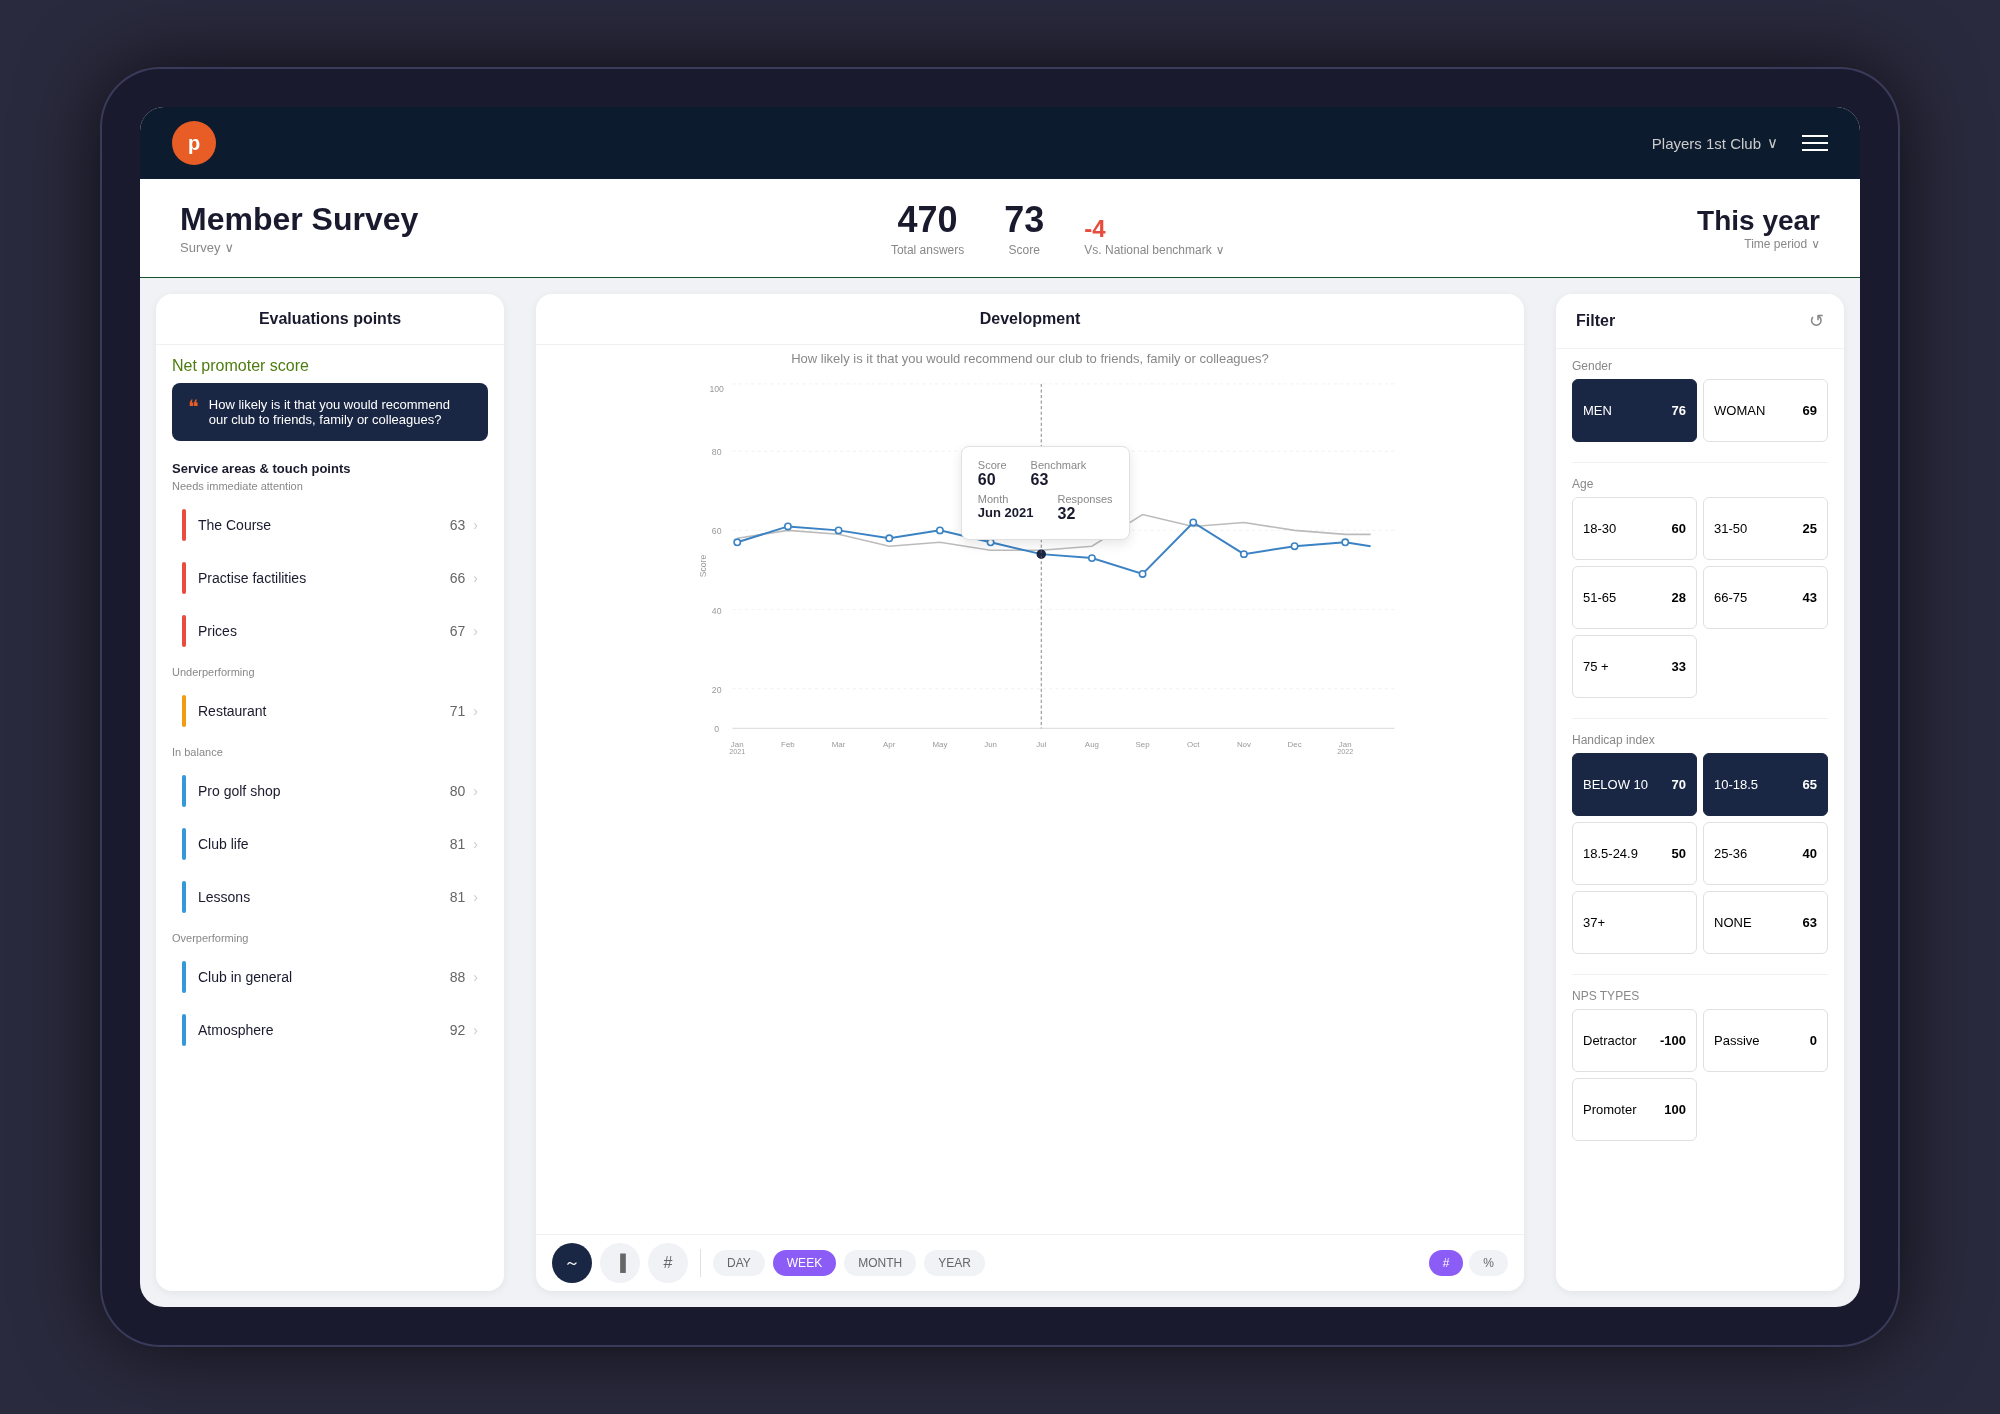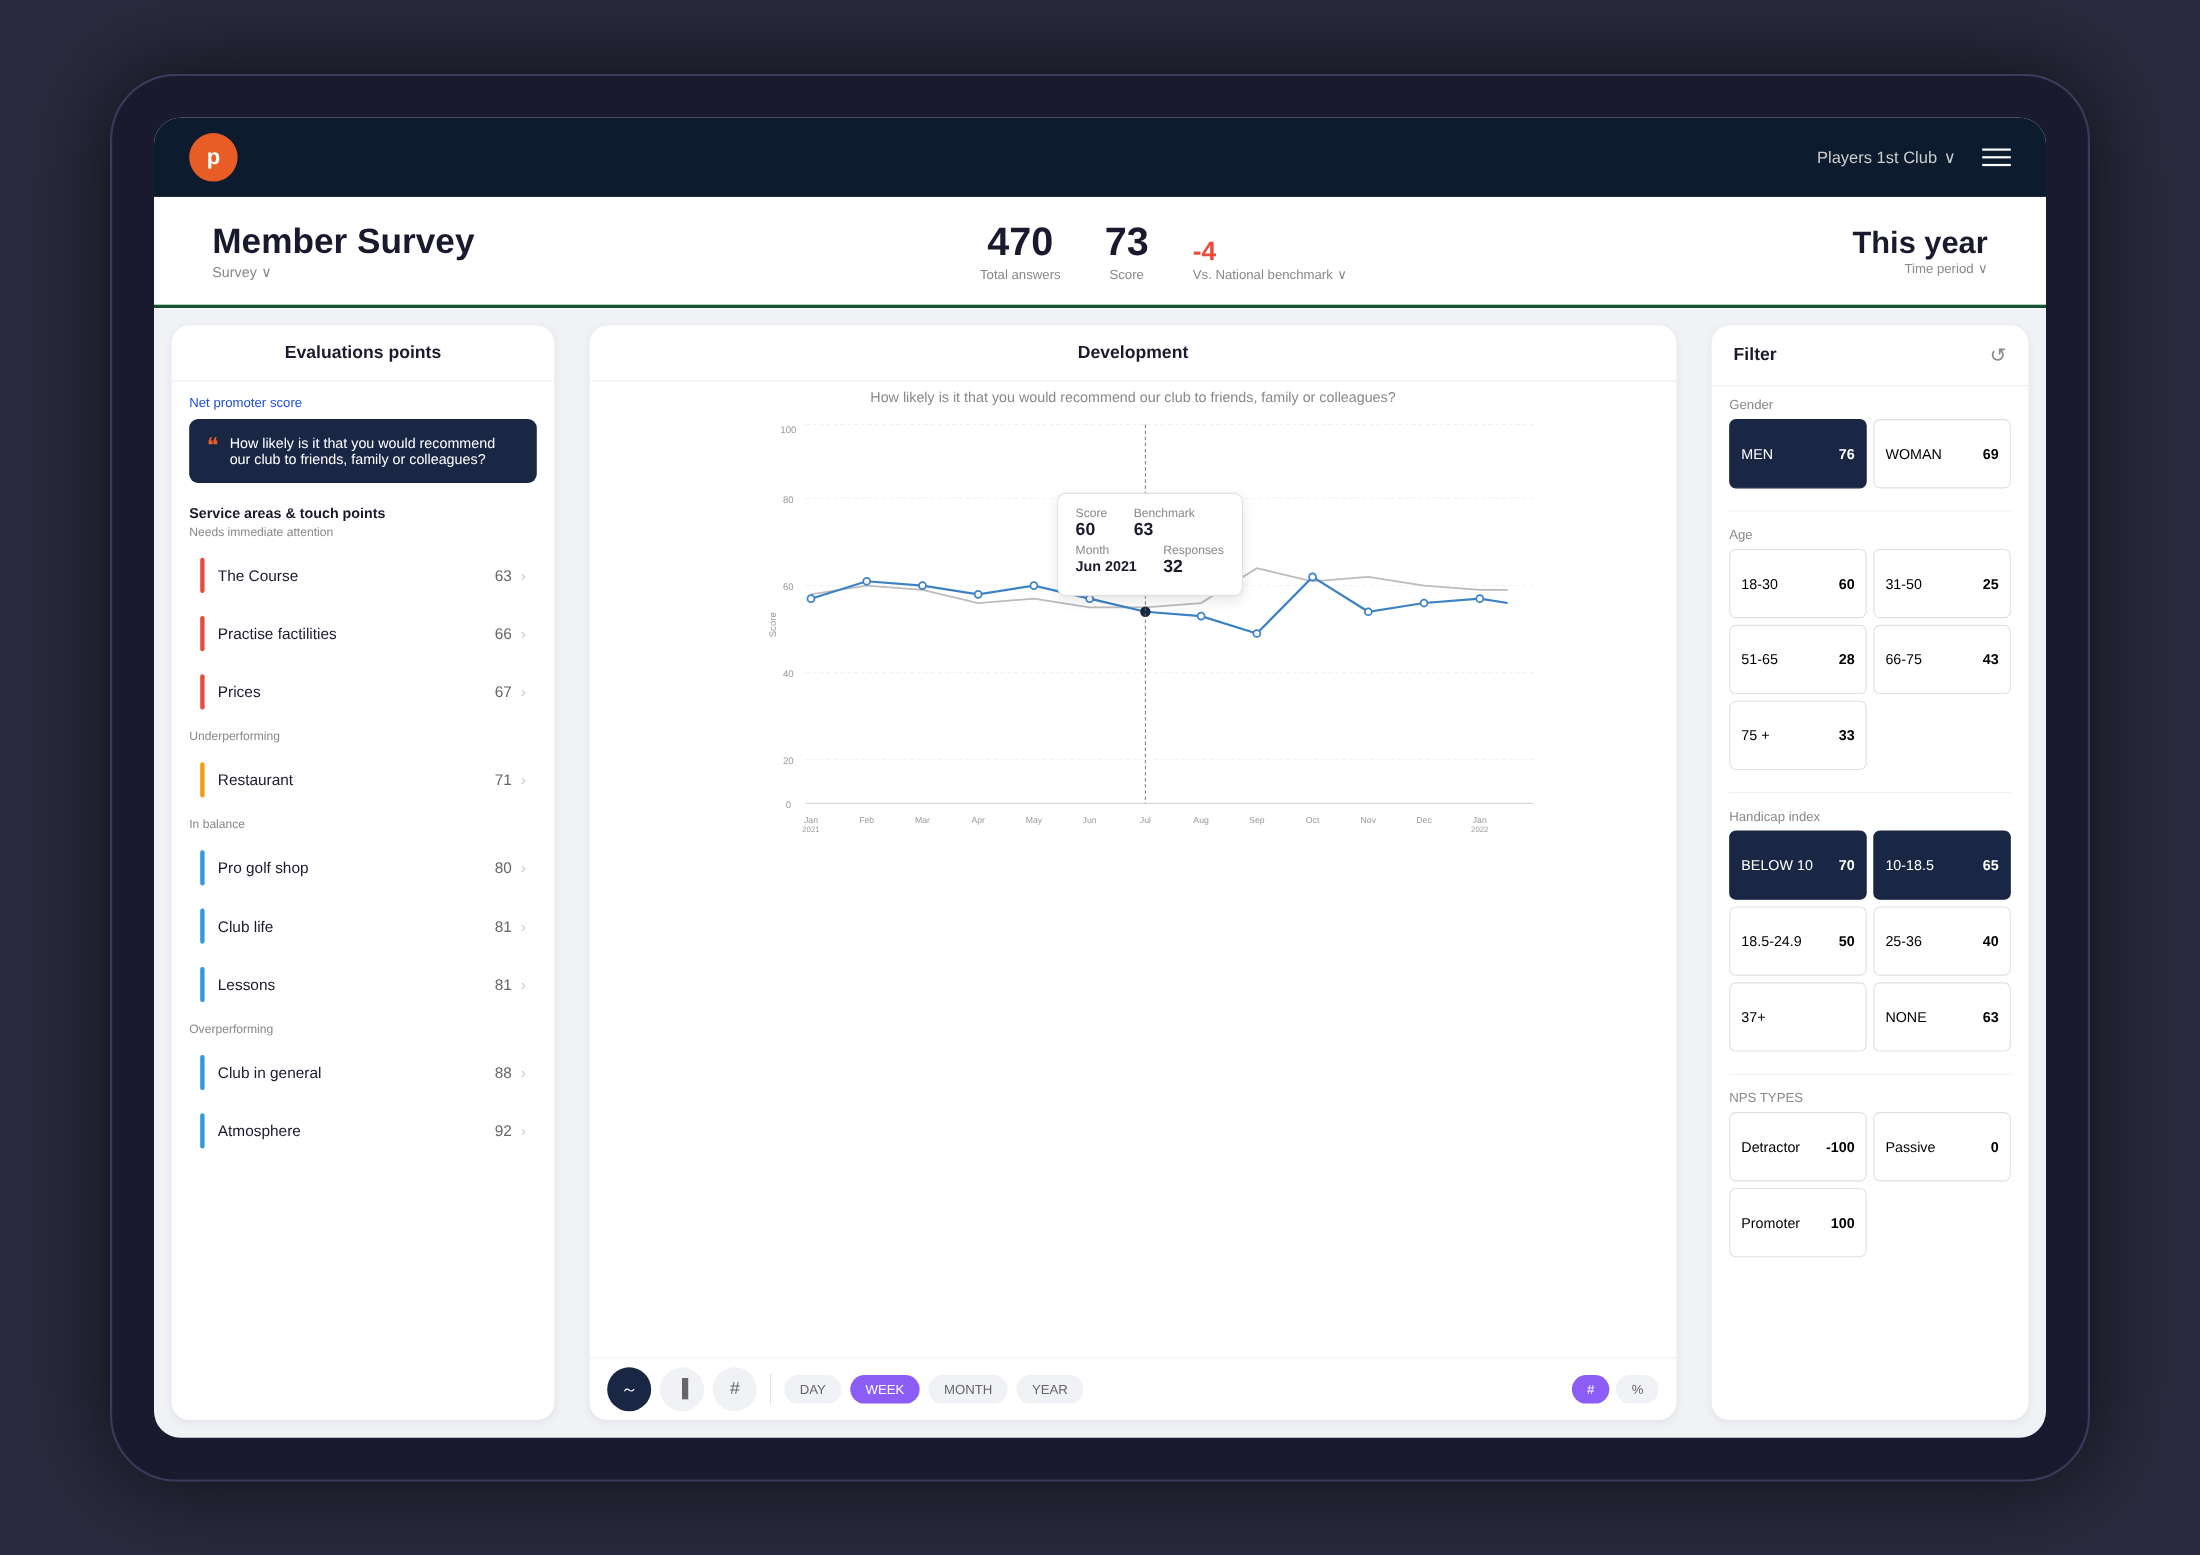--- a/index.html
+++ b/index.html
@@ -79,25 +79,25 @@
     
     .page-content {
       flex: 1;
       display: flex;
       flex-direction: column;
       overflow: hidden;
     }
     
     .top-bar {
       background: white;
-      padding: 20px 53px;
+      padding: 20px 40px;
       display: flex;
       align-items: center;
       justify-content: space-between;
-      border-bottom: 3px solid #14532d;
+      border-bottom: 1px solid #14532d;
       flex-shrink: 0;
     }
     .top-bar-left h1 {
       font-size: 32px;
       font-weight: 700;
       color: #1a1a2e;
     }
     .survey-dropdown {
       font-size: 13px;
       color: #888;
@@ -146,21 +146,21 @@
       text-align: center;
       border-bottom: 1px solid #f0f0f0;
     }
     
     .left-panel {
       display: flex;
       flex-direction: column;
     }
     .left-panel .panel-header { text-align: center; }
     .nps-section { padding: 12px 16px; }
-    .nps-label { font-size: 12px; color: #1d4ed8; margin-bottom: 8px; }
+    .nps-label { font-size: 16px; color: #4d7c0f; margin-bottom: 8px; }
     .nps-question {
       background: #1a2744;
       border-radius: 8px;
       padding: 14px 16px;
       color: white;
       font-size: 13px;
       display: flex;
       align-items: flex-start;
       gap: 10px;
       cursor: pointer;

